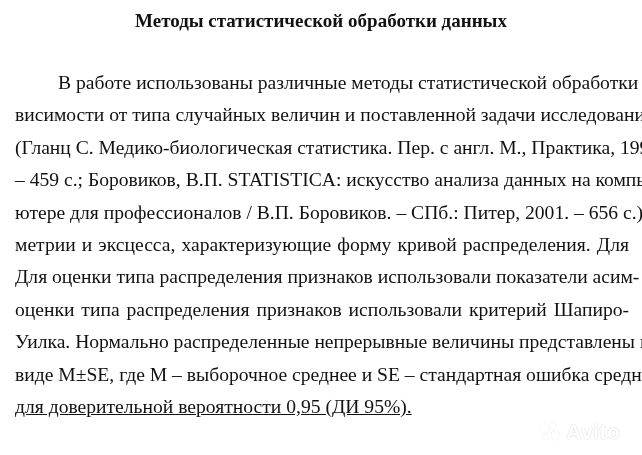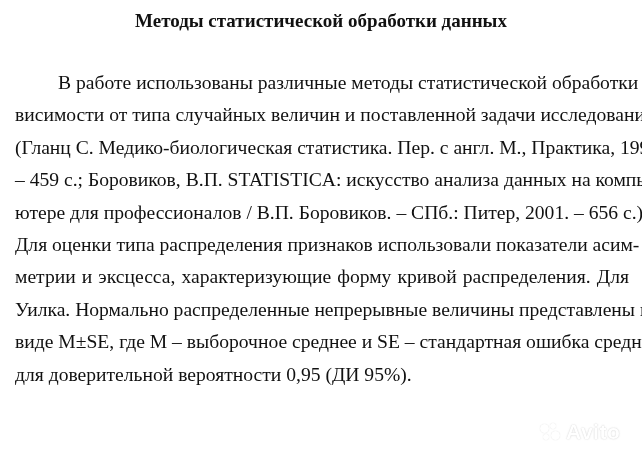--- a/index.html
+++ b/index.html
@@ -49,20 +49,21 @@
       text-align-last: justify;
       white-space: nowrap;
       overflow: visible;
     }
     .line.first {
       padding-left: 43px;
     }
     .line.last {
       text-align: center;
       text-align-last: left;
+      text-decoration: underline;
     }
     .watermark {
       position: absolute;
       left: 540px;
       top: 420px;
       display: flex;
       align-items: center;
       gap: 4px;
       opacity: 0.55;
     }
@@ -91,22 +92,23 @@
 
 <div class="page">
   <div class="title">Методы статистической обработки данных</div>
 
   <div class="body">
     <span class="line first">В работе использованы различные методы статистической обработки в за-</span>
     <span class="line">висимости от типа случайных величин и поставленной задачи исследования</span>
     <span class="line">(Гланц С. Медико-биологическая статистика. Пер. с англ. М., Практика, 1998.</span>
     <span class="line">– 459 с.; Боровиков, В.П. STATISTICA: искусство анализа данных на компь-</span>
     <span class="line">ютере для профессионалов / В.П. Боровиков. – СПб.: Питер, 2001. – 656 с.).</span>
+    <span class="line">метрии и эксцесса, характеризующие форму кривой распределения. Для</span>
     <span class="line">Для оценки типа распределения признаков использовали показатели асим-</span>
-    <span class="line">метрии и эксцесса, характеризующие форму кривой распределения. Для</span>
+    <span class="line">оценки типа распределения признаков использовали критерий Шапиро-</span>
     <span class="line">Уилка. Нормально распределенные непрерывные величины представлены в</span>
     <span class="line">виде M±SE, где M – выборочное среднее и SE – стандартная ошибка средне-</span>
     <span class="line last">для доверительной вероятности 0,95 (ДИ 95%).</span>
   </div>
 
   <div class="watermark">
     <span class="wm-dots">
       <span class="wm-dot" style="left:0px;top:1px;width:9px;height:9px;"></span>
       <span class="wm-dot" style="left:10px;top:0px;width:6px;height:6px;"></span>
       <span class="wm-dot" style="left:3px;top:11px;width:6px;height:6px;"></span>

